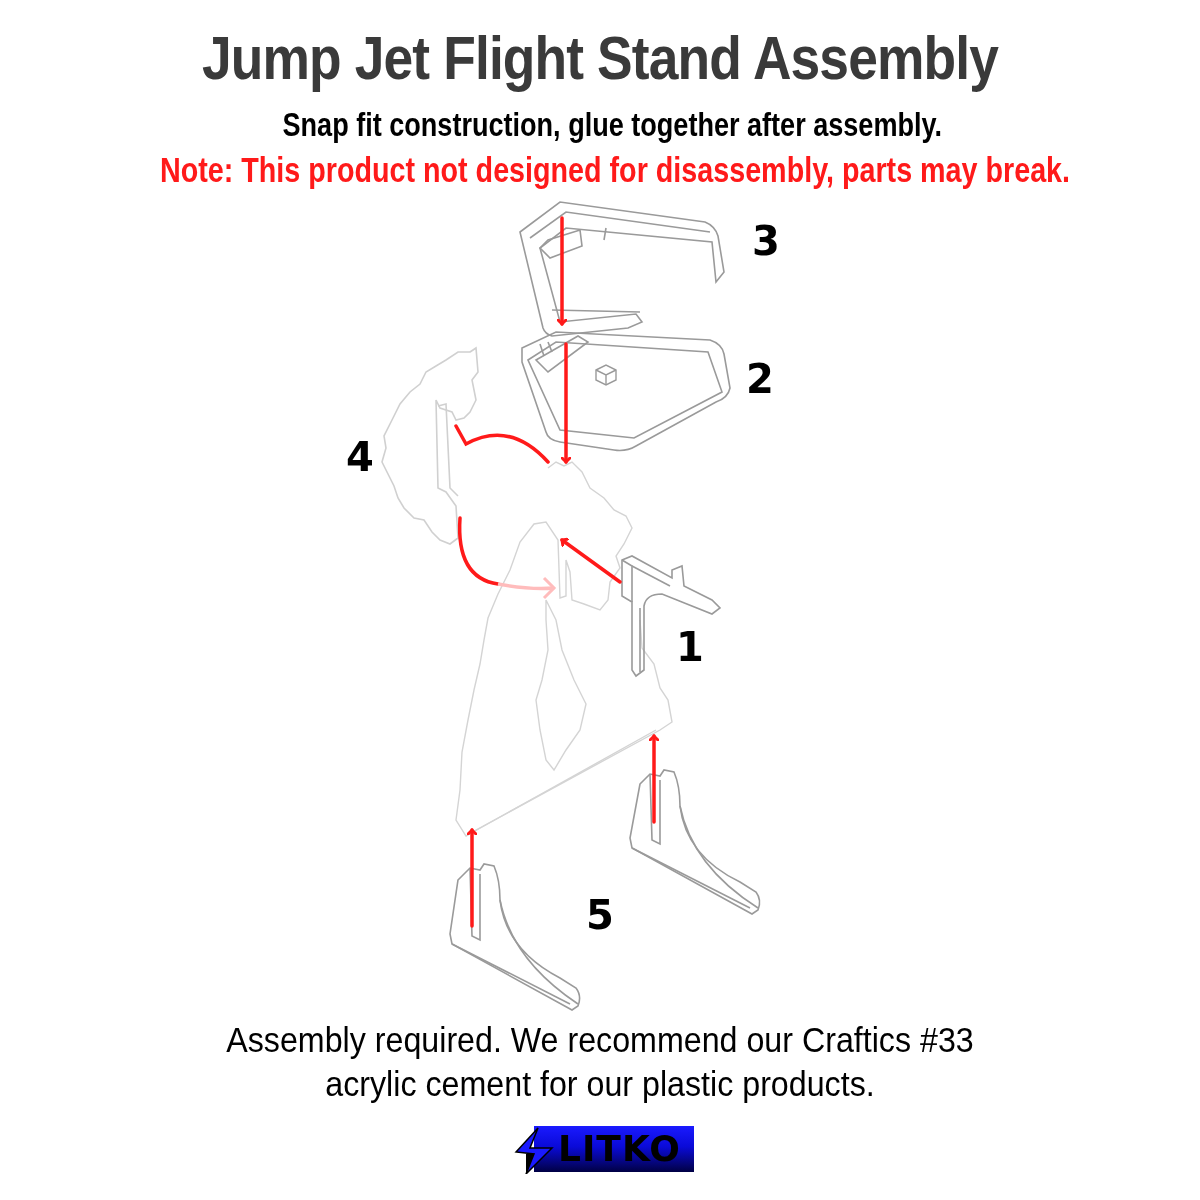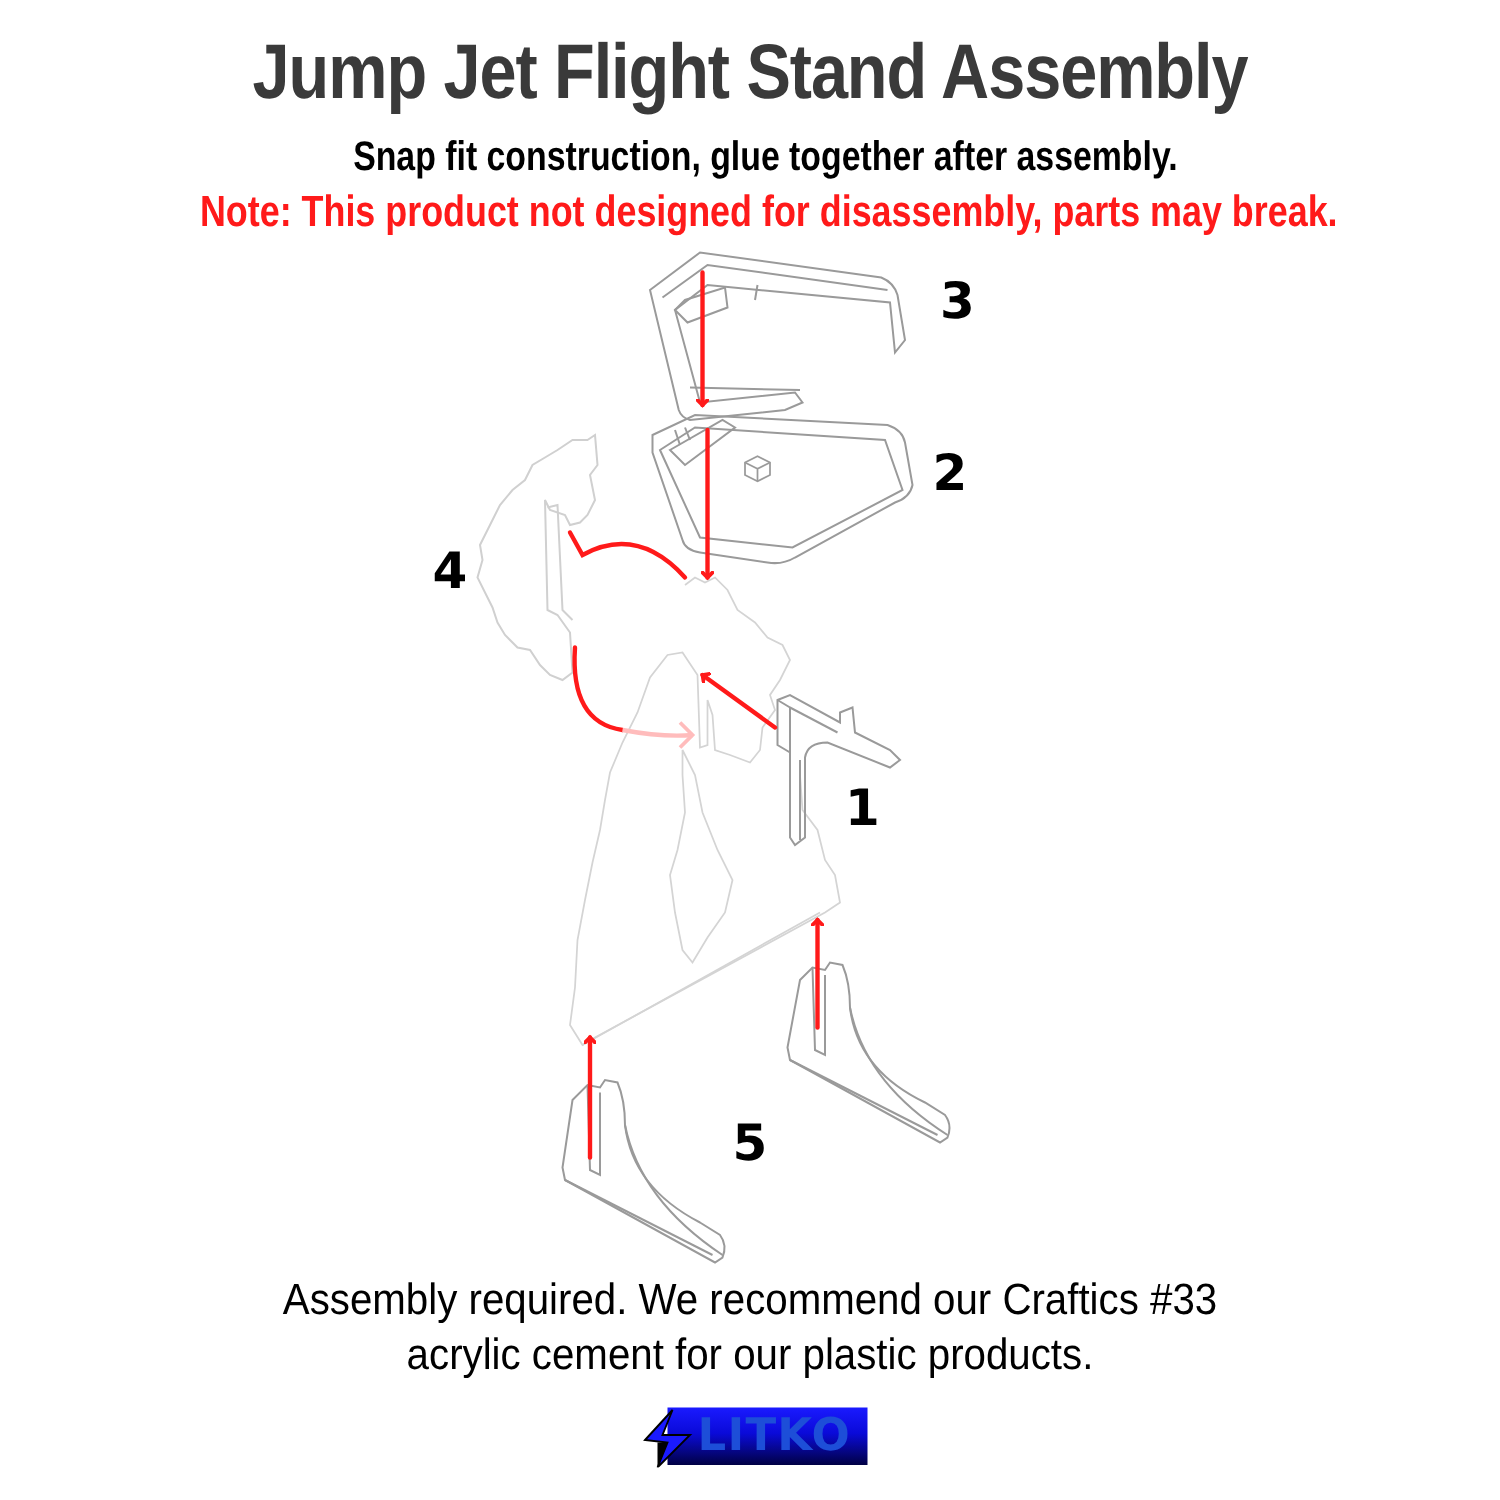--- a/index.html
+++ b/index.html
@@ -5,21 +5,21 @@
   html,body{margin:0;padding:0;background:#ffffff;}
   body{width:1200px;height:1200px;position:relative;overflow:hidden;font-family:"Liberation Sans",sans-serif;}
   .title{position:absolute;left:0;width:1200px;top:22px;text-align:center;font-family:"Liberation Sans",sans-serif;font-weight:bold;font-size:62px;color:#3a3a3a;letter-spacing:-1px;transform:scaleX(0.86);transform-origin:center;}
   .subtitle{position:absolute;left:0;width:1200px;top:106px;text-align:center;font-weight:bold;font-size:33px;color:#000;transform:scaleX(0.82);transform-origin:600px 0;padding-left:30px;box-sizing:border-box;}
   .note{position:absolute;left:0;width:1200px;top:150px;text-align:center;font-weight:bold;font-size:35px;color:#ff1a1a;transform:scaleX(0.82);transform-origin:615px 0;padding-left:30px;box-sizing:border-box;}
   .footer{position:absolute;left:0;width:1200px;top:1018px;text-align:center;font-size:35px;line-height:44px;color:#000;transform:scaleX(0.92);transform-origin:center;}
   .diagram{position:absolute;left:0;top:0;width:1200px;height:1200px;}
   .num{position:absolute;font-family:"DejaVu Sans",sans-serif;font-weight:bold;font-size:40px;color:#000;}
   .logo{position:absolute;left:508px;top:1124px;width:186px;height:50px;}
   .logo-box{position:absolute;left:26px;top:2px;width:160px;height:46px;background:linear-gradient(180deg,#1a1aff 0%,#0a0ad8 45%,#05057a 80%,#000044 100%);}
-  .logo-text{position:absolute;left:50px;top:4px;font-family:"DejaVu Sans",sans-serif;font-weight:bold;font-size:36px;color:#1d4ed8;letter-spacing:1px;}
+  .logo-text{position:absolute;left:50px;top:4px;font-family:"DejaVu Sans",sans-serif;font-weight:bold;font-size:36px;color:#000000;letter-spacing:1px;}
 </style>
 </head>
 <body>
 
 <div class="title">Jump Jet Flight Stand Assembly</div>
 <div class="subtitle">Snap fit construction, glue together after assembly.</div>
 <div class="note">Note: This product not designed for disassembly, parts may break.</div>
 
 <svg class="diagram" viewBox="0 0 1200 1200" xmlns="http://www.w3.org/2000/svg">
   <defs>

